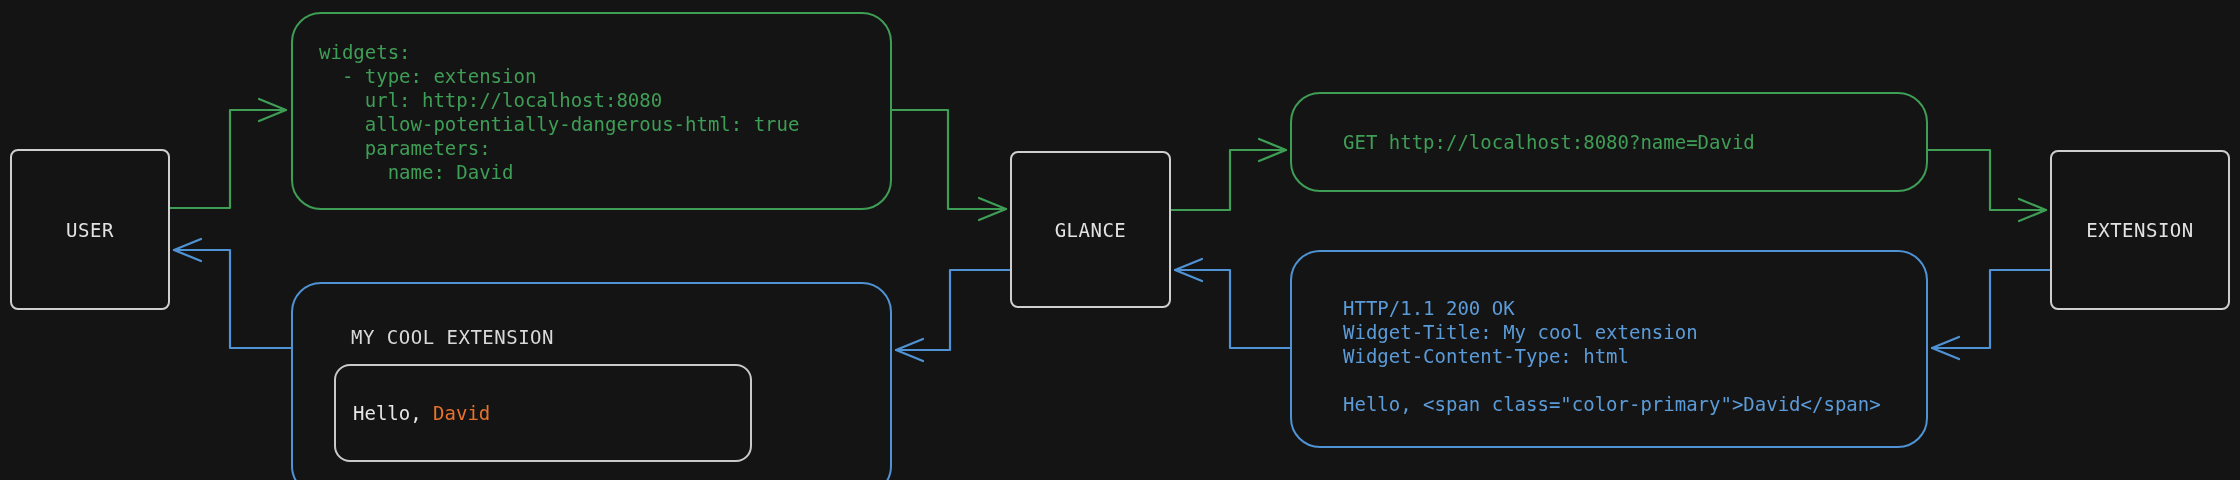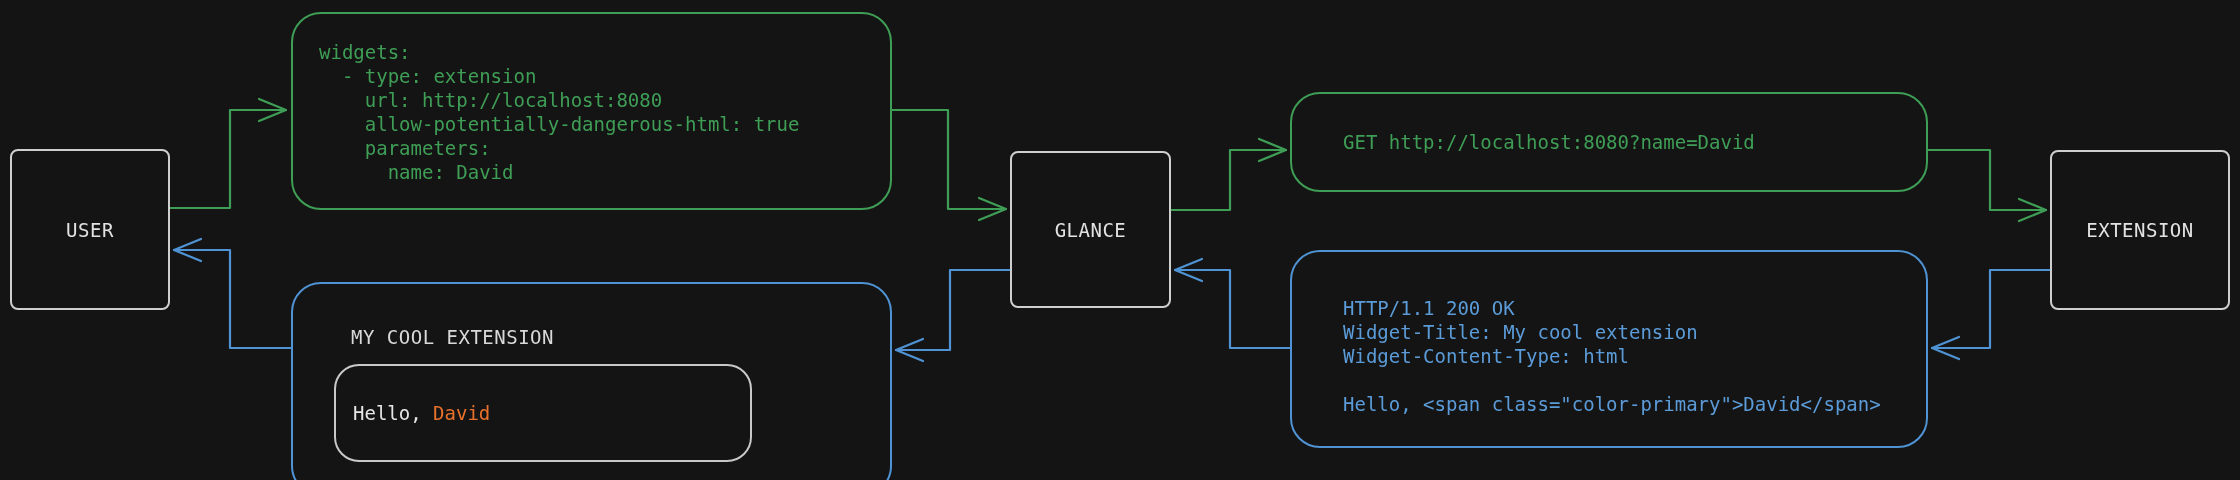--- a/index.html
+++ b/index.html
@@ -65,21 +65,21 @@
     left:291px;top:250px;width:601px;height:214px;
     border:2px solid var(--blue);
     margin-top:32px;
   }
   .widget-title{
     position:absolute;left:58px;top:41px;
     color:#d9d9d9;font-size:19px;line-height:24px;letter-spacing:.5px;
   }
   .widget-inner{
     position:absolute;left:41px;top:80px;width:418px;height:98px;
-    border:2px solid #c9c9c9;border-radius:25px;
+    border:2px solid #c9c9c9;border-radius:16px;
     display:flex;align-items:center;
     padding-left:17px;
   }
   .greeting{font-size:19px;line-height:24px;white-space:pre;color:#e6e6e6;}
   .greeting .name{color:var(--orange);}
 
   
   #wires{position:absolute;left:0;top:0;width:2240px;height:480px;pointer-events:none;}
   #wires path{fill:none;stroke-width:2.2px;stroke-linejoin:round;stroke-linecap:round;}
   .wire-green{stroke:var(--green);}

